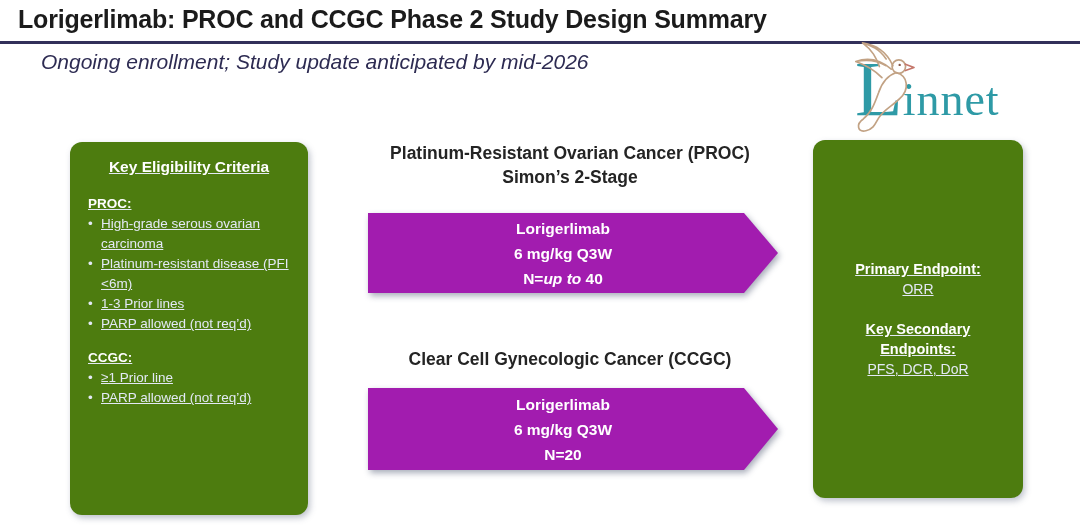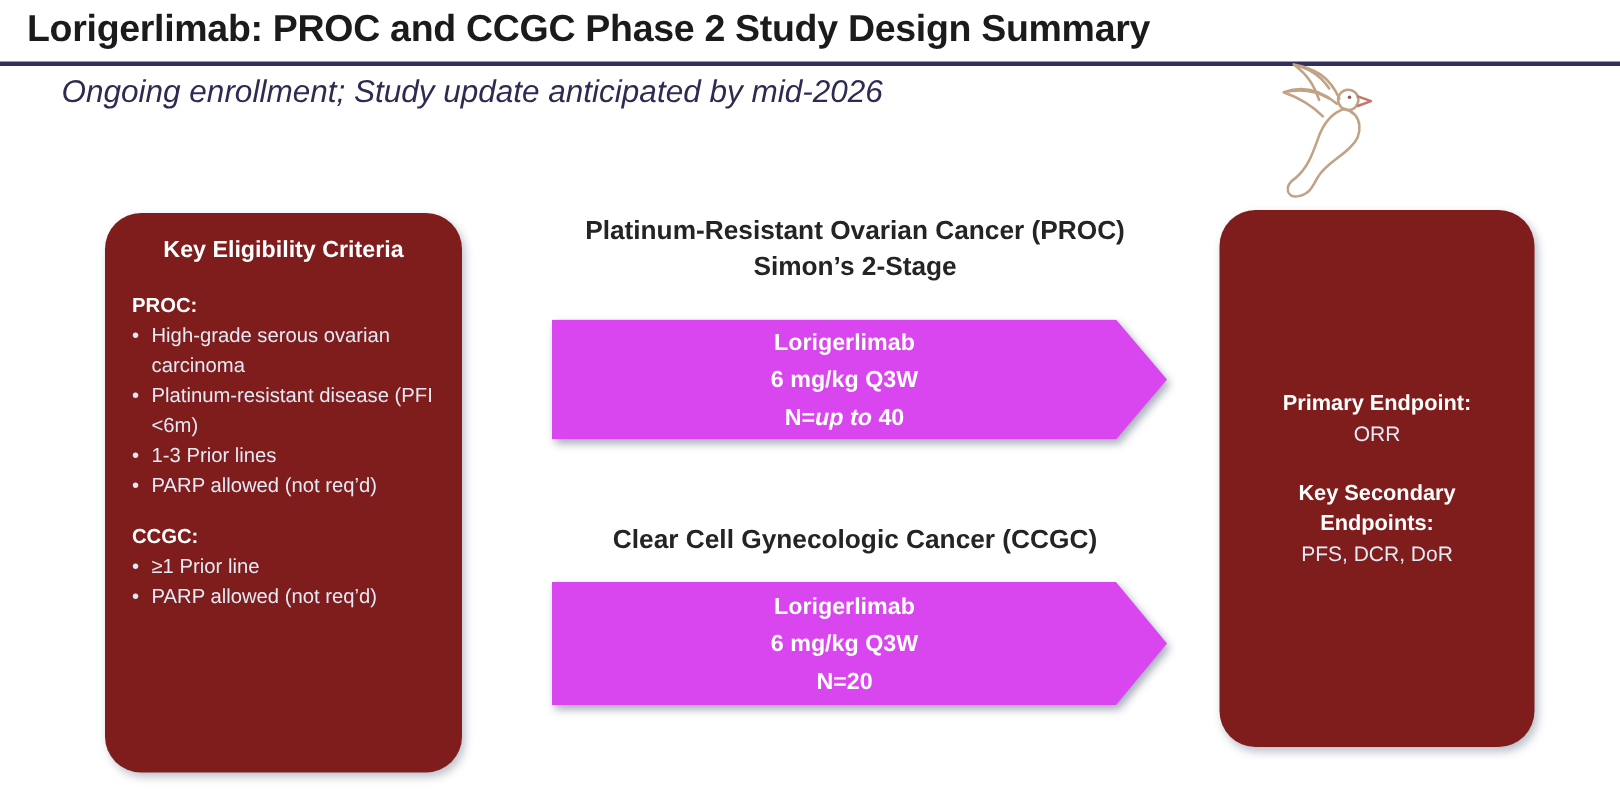--- a/index.html
+++ b/index.html
@@ -29,23 +29,24 @@
   }
   .logo-bird{position:absolute;left:-4px;top:-4px;width:76px;height:96px;}
   .logo-text{
     position:absolute;left:2px;top:8px;white-space:nowrap;
     font-family:"Liberation Serif", serif;color:#2e9aa6;
   }
   .logo-initial{font-size:78px;line-height:78px;}
   .logo-rest{font-size:46px;letter-spacing:1px;}
   
   .panel{
-    position:absolute;background:#7f1d1d;border-radius:24px;
+    position:absolute;background:#4d7c0f;border-radius:12px;
     box-shadow:2px 3px 6px rgba(70,80,110,0.35);
     color:#e3e9f5;
+    text-decoration:underline;
   }
   .panel-left{left:70px;top:142px;width:238px;height:373px;padding:0;}
   .panel-right{left:813px;top:140px;width:210px;height:358px;
     display:flex;flex-direction:column;justify-content:center;text-align:center;}
   .panel-title{
     text-align:center;color:#ffffff;font-weight:bold;font-size:15.5px;
     margin:16px 8px 18px 8px;
   }
   .crit-section{margin:0 6px 14px 18px;font-size:13.5px;line-height:20px;}
   .crit-heading{font-weight:bold;color:#ffffff;}
@@ -62,38 +63,39 @@
   }
   .study-title-proc{top:141px;}
   .study-title-ccgc{top:347px;}
   .arrow-wrap{
     position:absolute;left:368px;
     filter:drop-shadow(2px 3px 3px rgba(60,70,100,0.45));
   }
   .arrow-wrap-1{top:213px;width:410px;height:80px;}
   .arrow-wrap-2{top:388px;width:410px;height:82px;}
   .arrow{
-    width:100%;height:100%;background:#d946ef;
+    width:100%;height:100%;background:#a21caf;
     clip-path:polygon(0 0, calc(100% - 34px) 0, 100% 50%, calc(100% - 34px) 100%, 0 100%);
     display:flex;flex-direction:column;align-items:center;justify-content:center;
     color:#ffffff;font-weight:bold;font-size:15.5px;line-height:25px;
     text-align:center;padding-right:20px;box-sizing:border-box;
   }
   .arrow em{}
 </style>
 </head>
 <body>
 
 <div class="slide">
 
   <div class="title">Lorigerlimab: PROC and CCGC Phase 2 Study Design Summary</div>
   <div class="rule"></div>
   <div class="subtitle">Ongoing enrollment; Study update anticipated by mid-2026</div>
 
   <div class="logo">
+    <span class="logo-text"><span class="logo-initial">L</span><span class="logo-rest">innet</span></span>
     <svg class="logo-bird" viewBox="0 0 90 112">
       <g fill="none" stroke="#c2a284" stroke-width="2" stroke-linecap="round" stroke-linejoin="round">
         <path d="M56 40 C70 44 72 60 60 71 C52 79 41 84 35 94 C31 101 29 107 20 109 C10 111 8 101 17 95 C27 87 31 75 35 64 C38 55 44 44 56 40 Z"></path>
         <path d="M52 32 C44 14 32 8 16 5 C28 14 32 22 36 33 M44 24 C36 12 26 8 16 5"></path>
         <path d="M50 36 C36 24 22 22 8 27 C22 32 31 38 39 46 M44 32 C34 26 22 24 8 27"></path>
         <circle cx="59" cy="33" r="8"></circle>
       </g>
       <path d="M66 30 L77 34 L66 38" fill="none" stroke="#c4766a" stroke-width="2" stroke-linejoin="round"></path>
       <circle cx="60" cy="31" r="1.4" fill="#8a5a4a"></circle>
     </svg>

